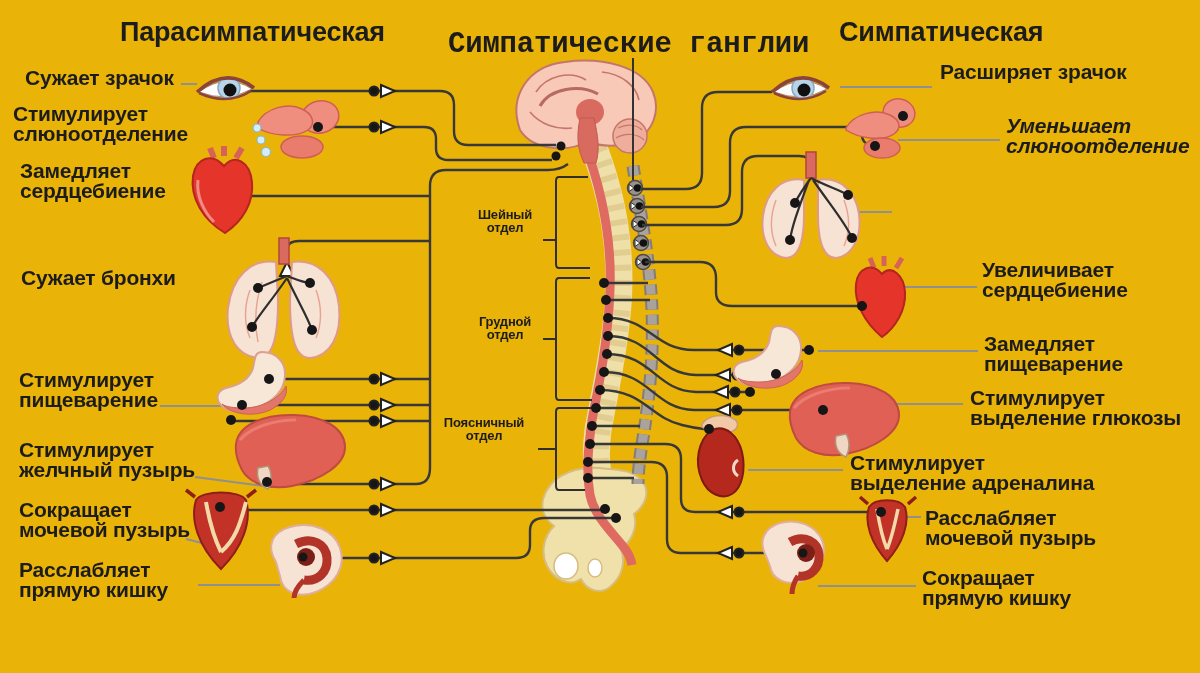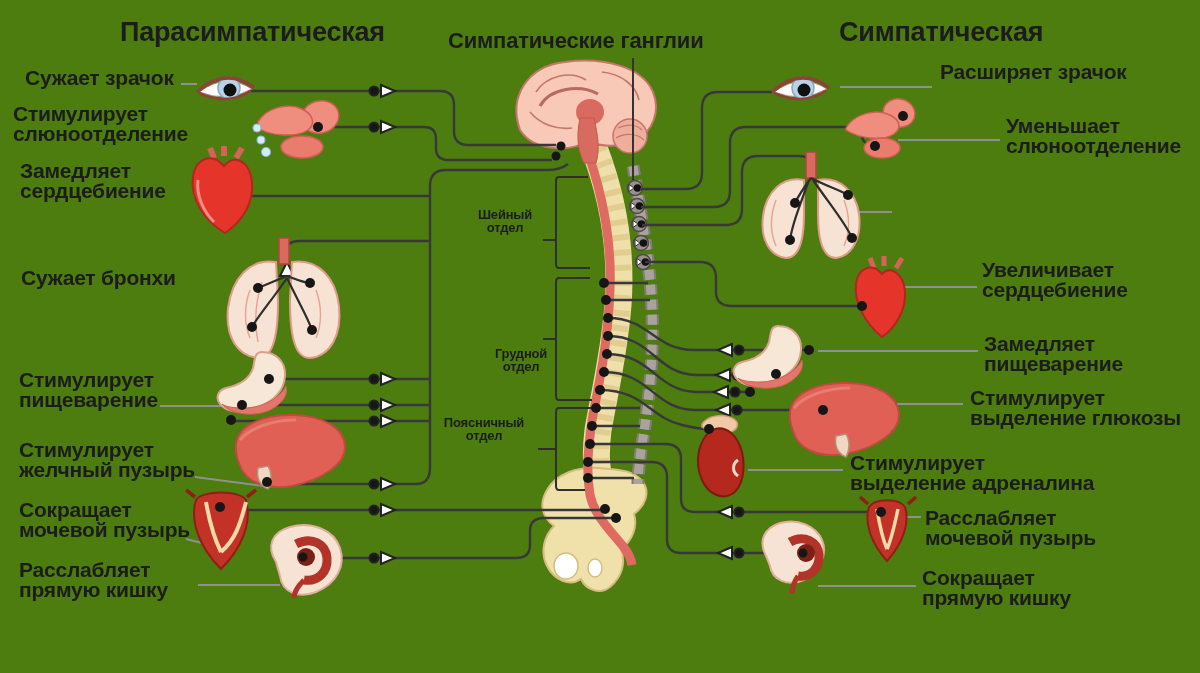--- a/index.html
+++ b/index.html
@@ -1,22 +1,22 @@
 <!DOCTYPE html>
 <html><head>
 <meta charset="utf-8">
 <style>
   html,body{margin:0;padding:0;background:#ffffff;}
-  .stage{position:relative;width:1200px;height:673px;background:#4d7c0f;overflow:hidden;
+  .stage{position:relative;width:1200px;height:673px;background:#eab308;overflow:hidden;
          font-family:"Liberation Sans",sans-serif;}
   .art{position:absolute;left:0;top:0;width:1200px;height:673px;}
   .lbl{position:absolute;font-weight:700;color:#1c1c1c;white-space:pre-line;line-height:0.95;
        letter-spacing:-0.2px;}
   .title{font-size:27px;}
-  .sub{font-size:22px;}
+  .sub{font-size:29px;font-family:Liberation Mono, monospace;}
   .eff{font-size:21px;}
   .sect{font-size:13px;text-align:center;line-height:1.0;}
 </style>
 </head>
 <body>
 
 <div class="stage">
 
 <svg class="art" viewBox="0 0 1200 673" xmlns="http://www.w3.org/2000/svg">
 
@@ -348,42 +348,42 @@
     <circle cx="803" cy="553" r="4.5" fill="#161616"></circle>
   </g>
 </svg>
 
 <div class="lbl title" style="left:120px;top:20px;">Парасимпатическая</div>
 <div class="lbl sub" style="left:448px;top:31px;">Симпатические ганглии</div>
 <div class="lbl title" style="left:839px;top:20px;">Симпатическая</div>
 
 <div class="lbl sect" style="left:450px;top:208px;width:110px;">Шейный
 отдел</div>
-<div class="lbl sect" style="left:466px;top:315px;width:110px;margin-top:32px;">Грудной
+<div class="lbl sect" style="left:450px;top:315px;width:110px;">Грудной
 отдел</div>
 <div class="lbl sect" style="left:424px;top:416px;width:120px;">Поясничный
 отдел</div>
 
 <div class="lbl eff" style="left:25px;top:68px;">Сужает зрачок</div>
 <div class="lbl eff" style="left:13px;top:104px;">Стимулирует
 слюноотделение</div>
 <div class="lbl eff" style="left:20px;top:161px;">Замедляет
 сердцебиение</div>
 <div class="lbl eff" style="left:21px;top:268px;text-align:right;">Сужает бронхи</div>
 <div class="lbl eff" style="left:19px;top:370px;">Стимулирует
 пищеварение</div>
 <div class="lbl eff" style="left:19px;top:440px;">Стимулирует
 желчный пузырь</div>
 <div class="lbl eff" style="left:19px;top:500px;">Сокращает
 мочевой пузырь</div>
 <div class="lbl eff" style="left:19px;top:560px;">Расслабляет
 прямую кишку</div>
 
 <div class="lbl eff" style="left:940px;top:62px;">Расширяет зрачок</div>
-<div class="lbl eff" style="left:1006px;top:116px;">Уменьшает
+<div class="lbl eff" style="left:1006px;top:116px;font-style:italic;">Уменьшает
 слюноотделение</div>
 <div class="lbl eff" style="left:982px;top:260px;">Увеличивает
 сердцебиение</div>
 <div class="lbl eff" style="left:984px;top:334px;">Замедляет
 пищеварение</div>
 <div class="lbl eff" style="left:970px;top:388px;">Стимулирует
 выделение глюкозы</div>
 <div class="lbl eff" style="left:850px;top:453px;">Стимулирует
 выделение адреналина</div>
 <div class="lbl eff" style="left:925px;top:508px;">Расслабляет

